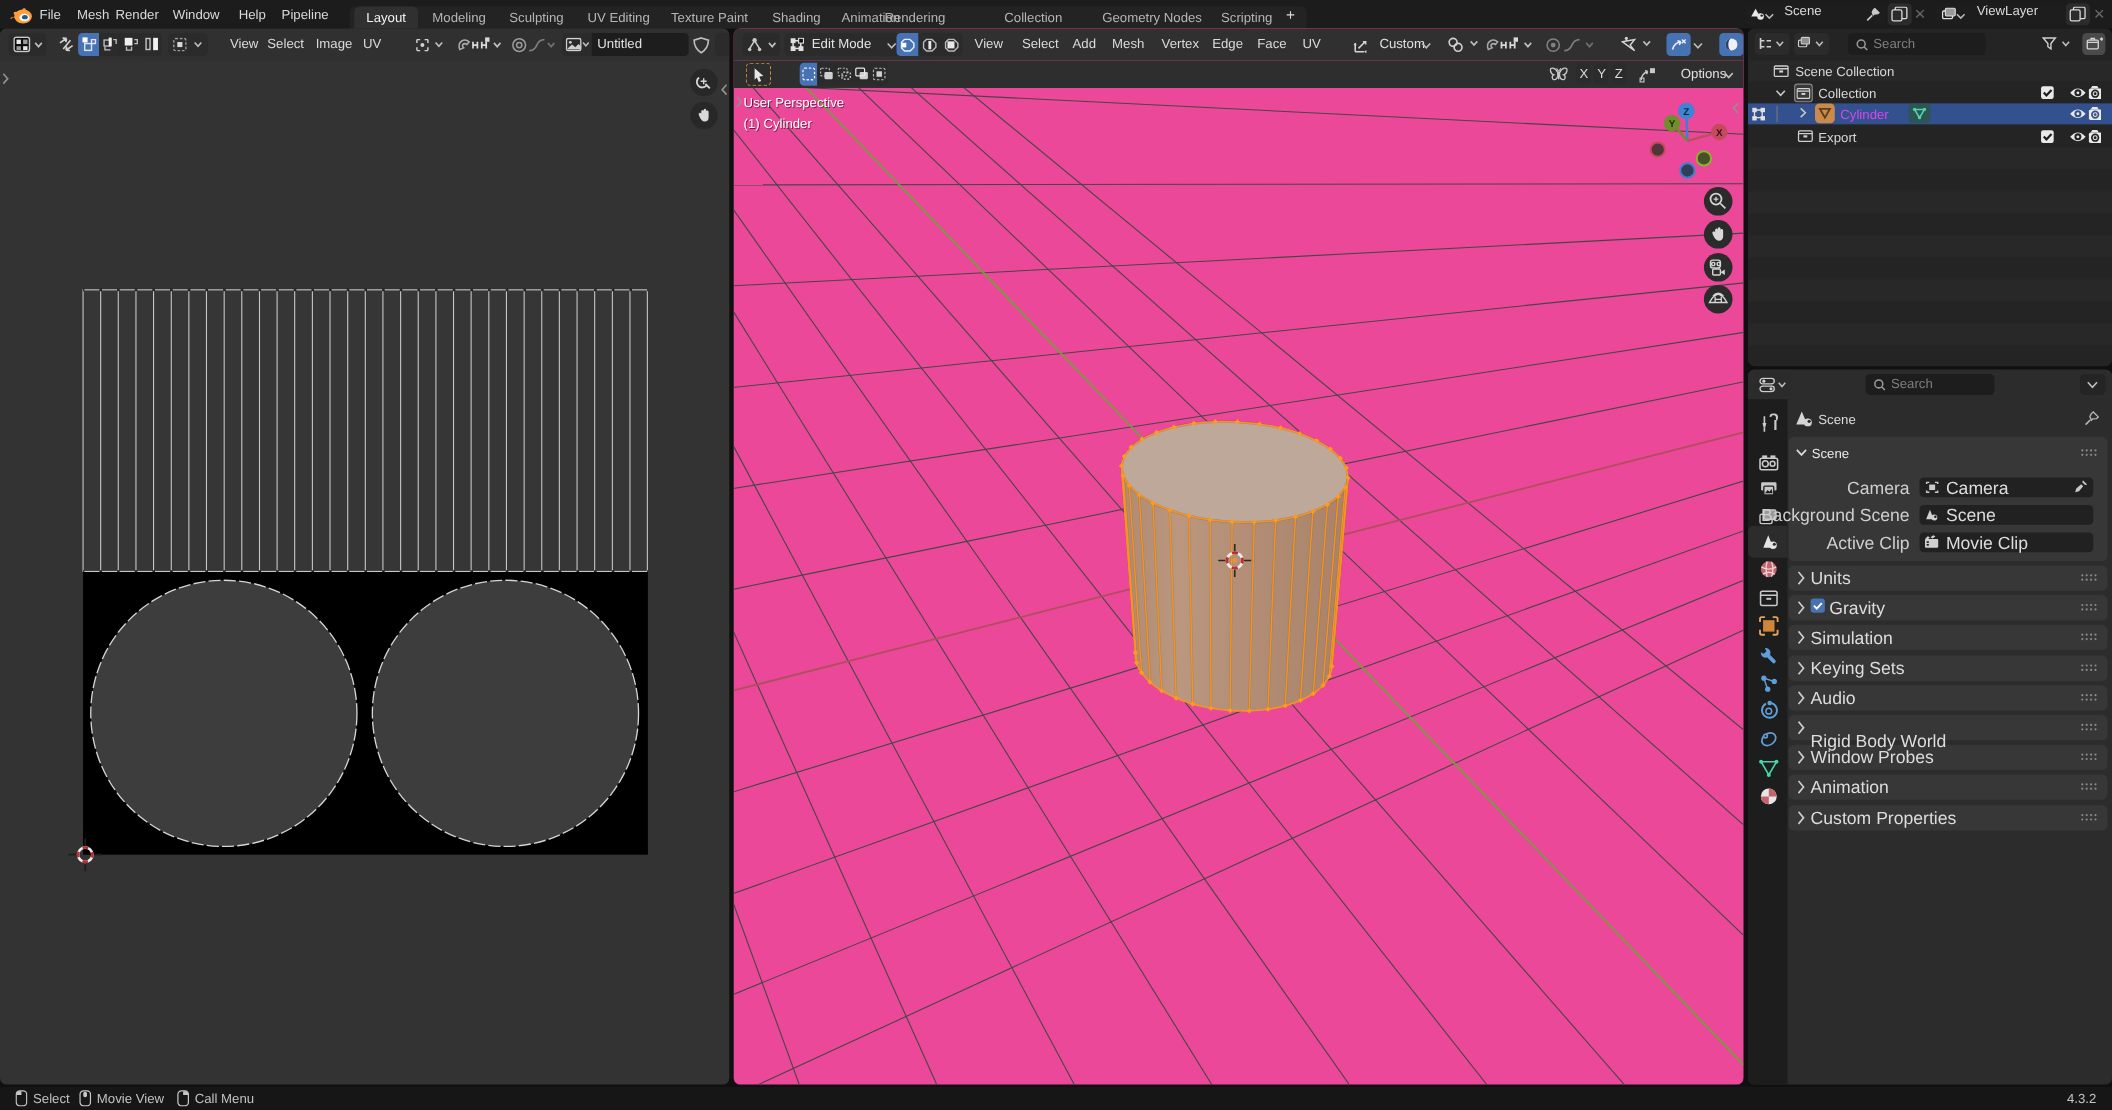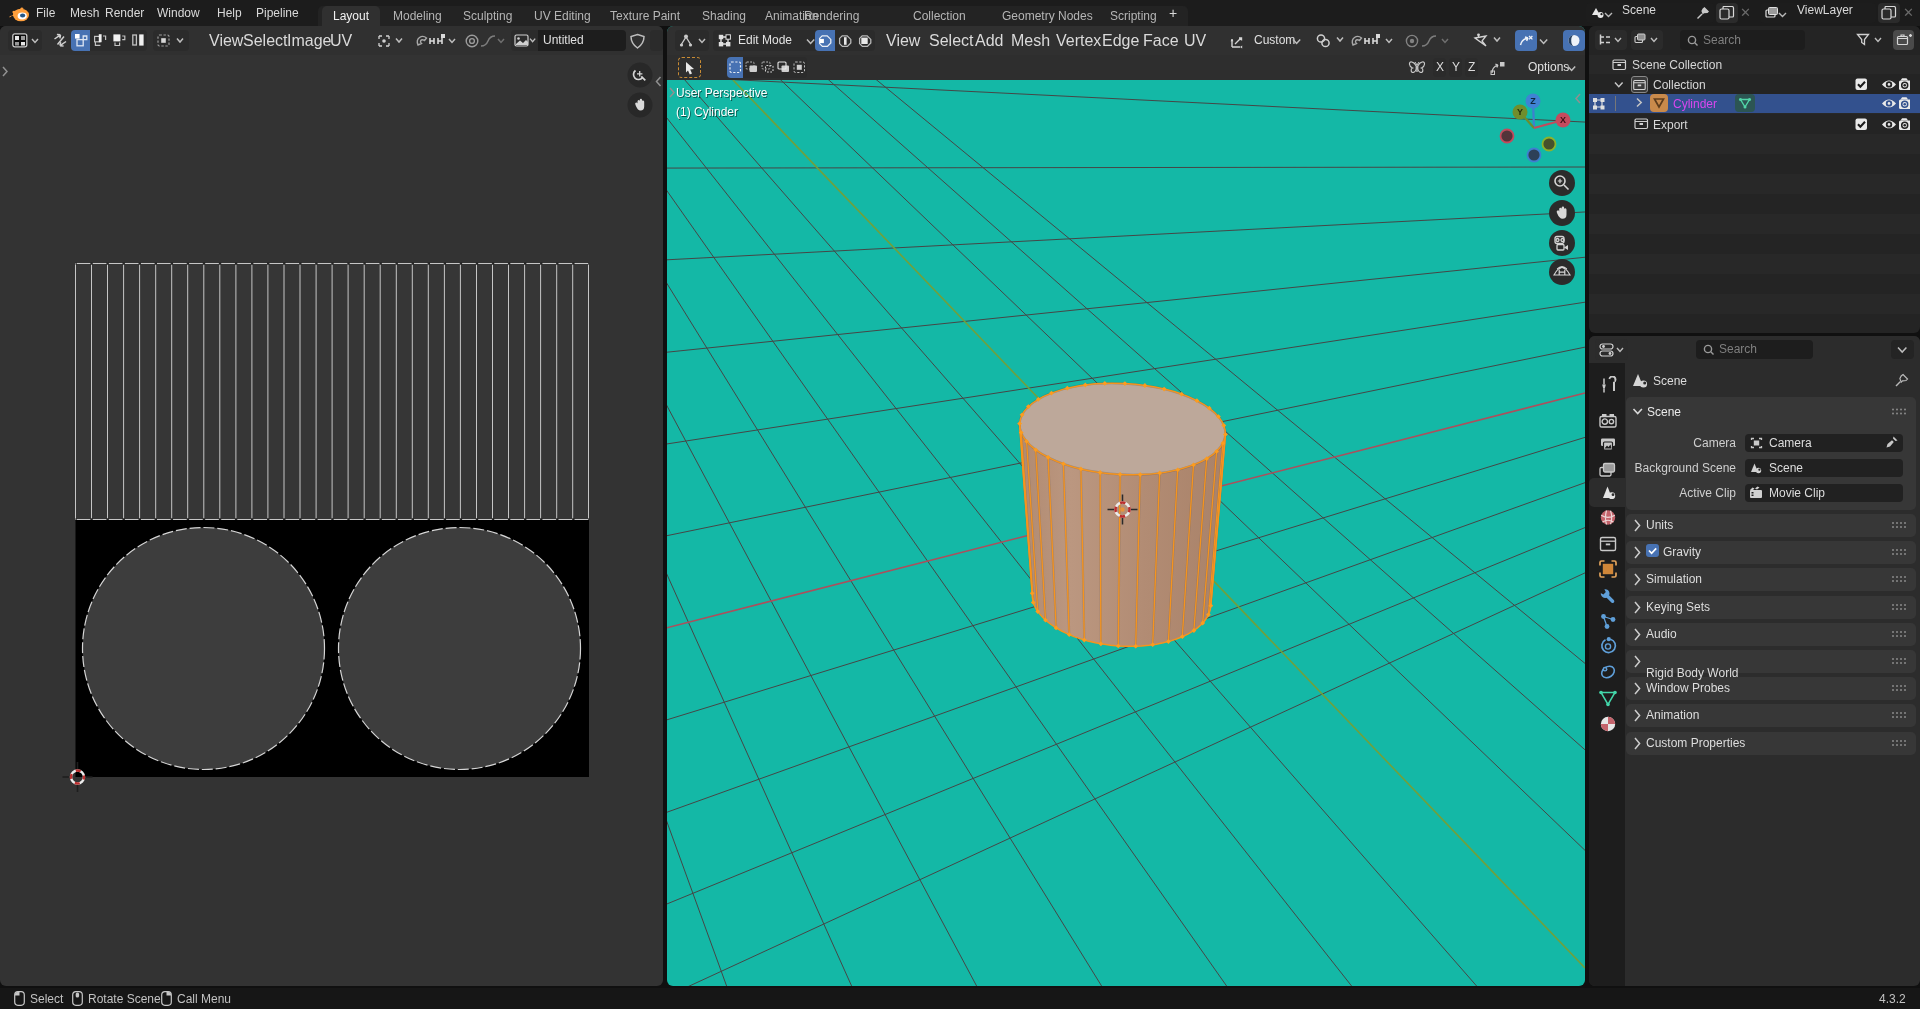--- a/index.html
+++ b/index.html
@@ -6,38 +6,38 @@
 #root{position:absolute;left:0;top:0;width:1920px;height:1009px;background:#101010}
 .abs{position:absolute}
 .txt{color:#d5d5d5;font-size:12px;white-space:nowrap}
 .dim{color:#909090}
 #topbar{left:0;top:0;width:1920px;height:26px;background:#1c1c1c}
 .menu{position:absolute;top:0;height:26px;line-height:26px;color:#d9d9d9;font-size:12px}
 .tab{position:absolute;top:6px;height:20px;line-height:20px;color:#b5b5b5;font-size:12px;padding:0 11px;border-radius:5px 5px 0 0}
 .tab.on{background:#303030;color:#f1f1f1}
 #uv{left:0;top:26px;width:663px;height:960px;background:#333333;border-radius:6px;overflow:hidden}
 #uvhead{position:absolute;left:0;top:0;width:663px;height:29px;background:#303030}
-#vp{left:667px;top:26px;width:918px;height:960px;background:#14b8a6;border-radius:6px;overflow:hidden}
+#vp{left:667px;top:26px;width:918px;height:960px;background:#ec4899;border-radius:6px;overflow:hidden}
 #vphead{position:absolute;left:0;top:0;width:918px;height:29px;background:#303030}
 #vptool{position:absolute;left:0;top:29px;width:918px;height:25px;background:#2e2e2e}
 #outliner{left:1589px;top:26px;width:331px;height:307px;background:#242424;border-radius:6px;overflow:hidden}
 #outhead{position:absolute;left:0;top:0;width:331px;height:29px;background:#242424}
 #props{left:1589px;top:336px;width:331px;height:650px;background:#2c2c2c;border-radius:6px;overflow:hidden}
 #prophead{position:absolute;left:0;top:0;width:331px;height:27px;background:#2c2c2c}
 #ptabs{position:absolute;left:0;top:27px;width:36px;height:623px;background:#1d1d1d}
 #status{left:0;top:988px;width:1920px;height:21px;background:#161616}
-.hmenu{position:absolute;top:0;height:29px;line-height:29px;color:#dadada;font-size:16px}
+.hmenu{position:absolute;top:0;height:29px;line-height:29px;color:#dadada;font-size:12px}
 .field{position:absolute;background:#1d1d1d;border-radius:4px}
 .btn{position:absolute;background:#2b2b2b;border-radius:4px}
 .bluebtn{background:#4772b3}
 .grpl{border-radius:4px 0 0 4px}
 .grpm{border-radius:0}
 .grpr{border-radius:0 4px 4px 0}
 .panel{position:absolute;left:37px;width:290px;background:#373737;border-radius:5px}
-.prow{position:absolute;color:#dddddd;font-size:12px}
+.prow{position:absolute;color:#dddddd;font-size:16px}
 </style></head><body>
 <div id="root">
   <div id="topbar" class="abs">
     <div class="abs" style="left:318px;top:6px;width:870px;height:20px;background:#232323;border-radius:5px 5px 0 0"></div>
     <svg class="abs" style="left:8px;top:4px" width="22" height="18" viewBox="0 0 22 18">
       <path d="M1.5 10.5 Q1 8.5 3.5 8.7 L9 9.2 L5 6.2 Q3.5 5 5 4 Q6.2 3.2 7.8 4.3 L14.5 8.8 Q15.5 5.8 18.5 6.5 L13 2.6 Q11.5 1.5 13 0.8 Q14.2 0.2 15.8 1.3 Z" fill="#ff9f3c" transform="translate(0,3)"></path>
       <ellipse cx="13" cy="11" rx="8" ry="6.3" fill="#ff9f3c"></ellipse>
       <ellipse cx="14.2" cy="12" rx="4.6" ry="3.4" fill="#fff"></ellipse>
       <ellipse cx="14.6" cy="11.6" rx="2.6" ry="2" fill="#265787"></ellipse>
     </svg>
@@ -822,21 +822,21 @@
   <div id="status" class="abs">
     <svg class="abs" style="left:14px;top:3px" width="11" height="15" viewBox="0 0 11 15">
         <rect x="0.7" y="0.7" width="9.6" height="13.6" rx="3.2" fill="none" stroke="#c6c6c6" stroke-width="1.2"></rect>
         <path d="M1 4.5 V3.6 A2.6 2.6 0 0 1 3.6 1 H5.5 V4.5 Z" fill="#c6c6c6"></path>
       </svg>
     <div class="txt abs" style="left:30px;top:4px;color:#c2c2c2">Select</div>
     <svg class="abs" style="left:72px;top:3px" width="11" height="15" viewBox="0 0 11 15">
         <rect x="0.7" y="0.7" width="9.6" height="13.6" rx="3.2" fill="none" stroke="#c6c6c6" stroke-width="1.2"></rect>
         <rect x="3.7" y="1.5" width="3.4" height="5" rx="1.6" fill="#c6c6c6"></rect>
       </svg>
-    <div class="txt abs" style="left:88px;top:4px;color:#c2c2c2">Rotate Scene</div>
+    <div class="txt abs" style="left:88px;top:4px;color:#c2c2c2">Movie View</div>
     <svg class="abs" style="left:161px;top:3px" width="11" height="15" viewBox="0 0 11 15">
         <rect x="0.7" y="0.7" width="9.6" height="13.6" rx="3.2" fill="none" stroke="#c6c6c6" stroke-width="1.2"></rect>
         <path d="M10 4.5 V3.6 A2.6 2.6 0 0 0 7.4 1 H5.5 V4.5 Z" fill="#c6c6c6"></path>
       </svg>
     <div class="txt abs" style="left:177px;top:4px;color:#c2c2c2">Call Menu</div>
     <div class="txt abs" style="left:1879px;top:4px;color:#c2c2c2">4.3.2</div>
   </div>
 </div>
 
 </body></html>

